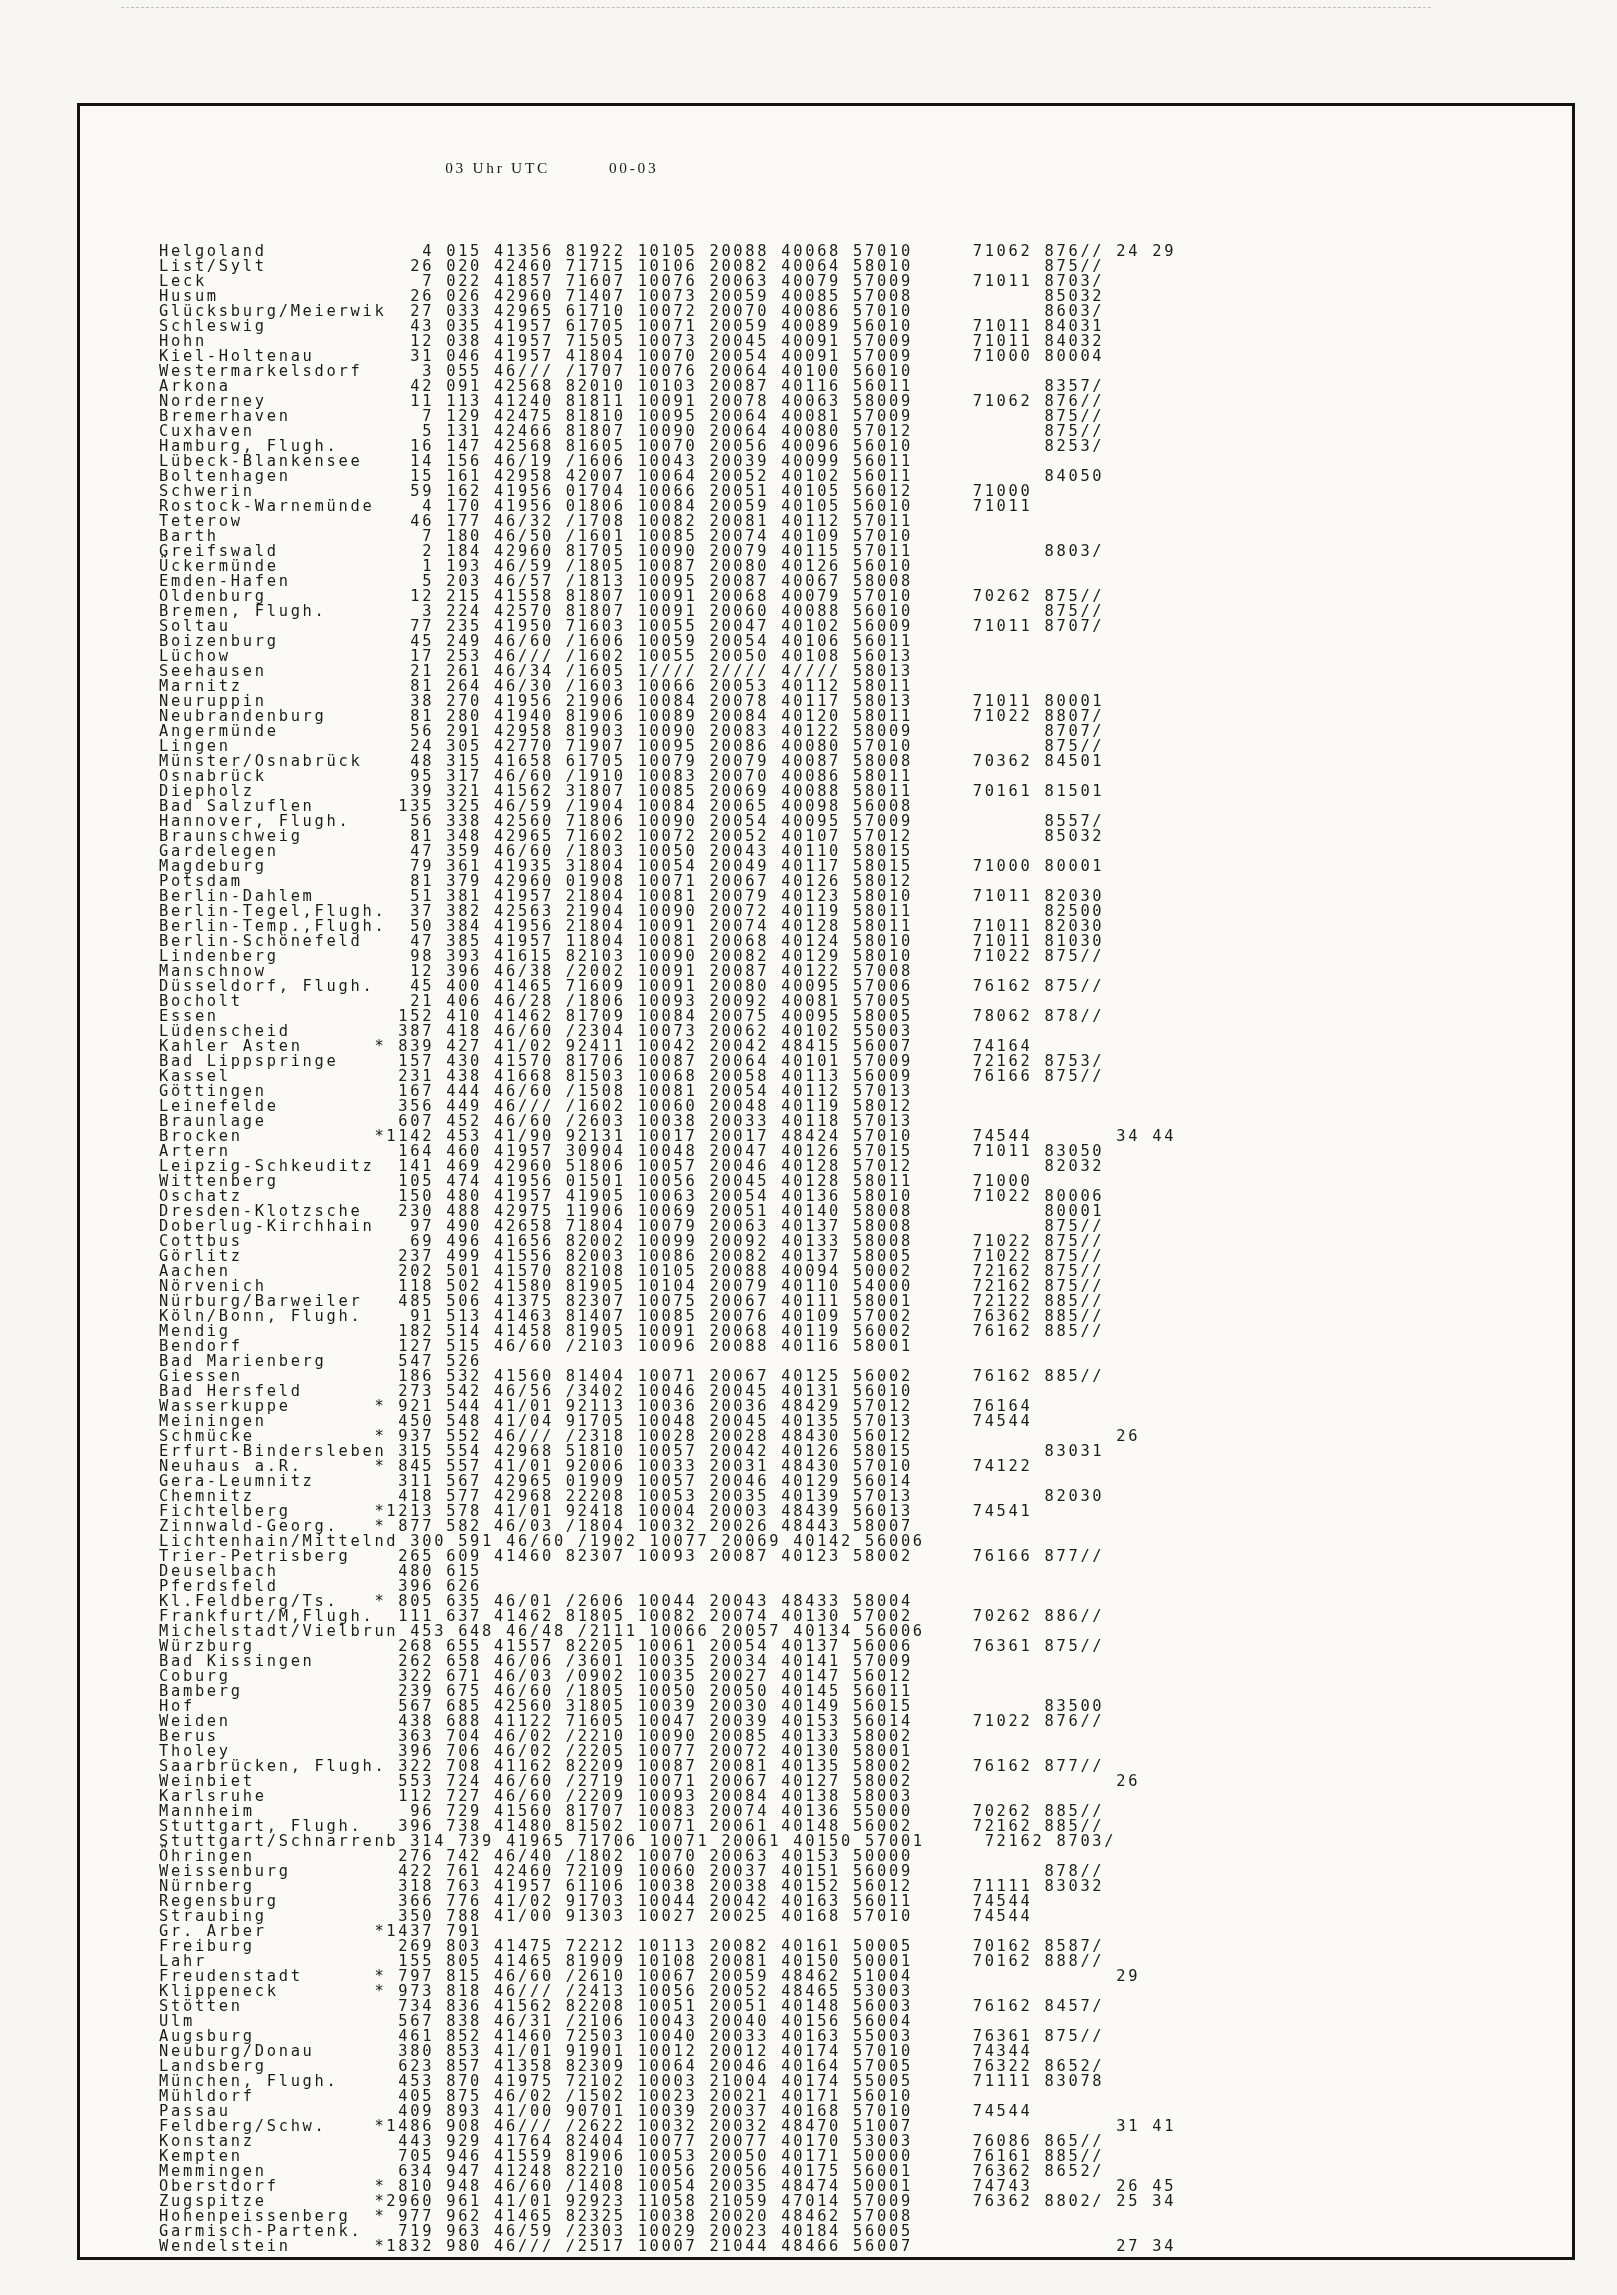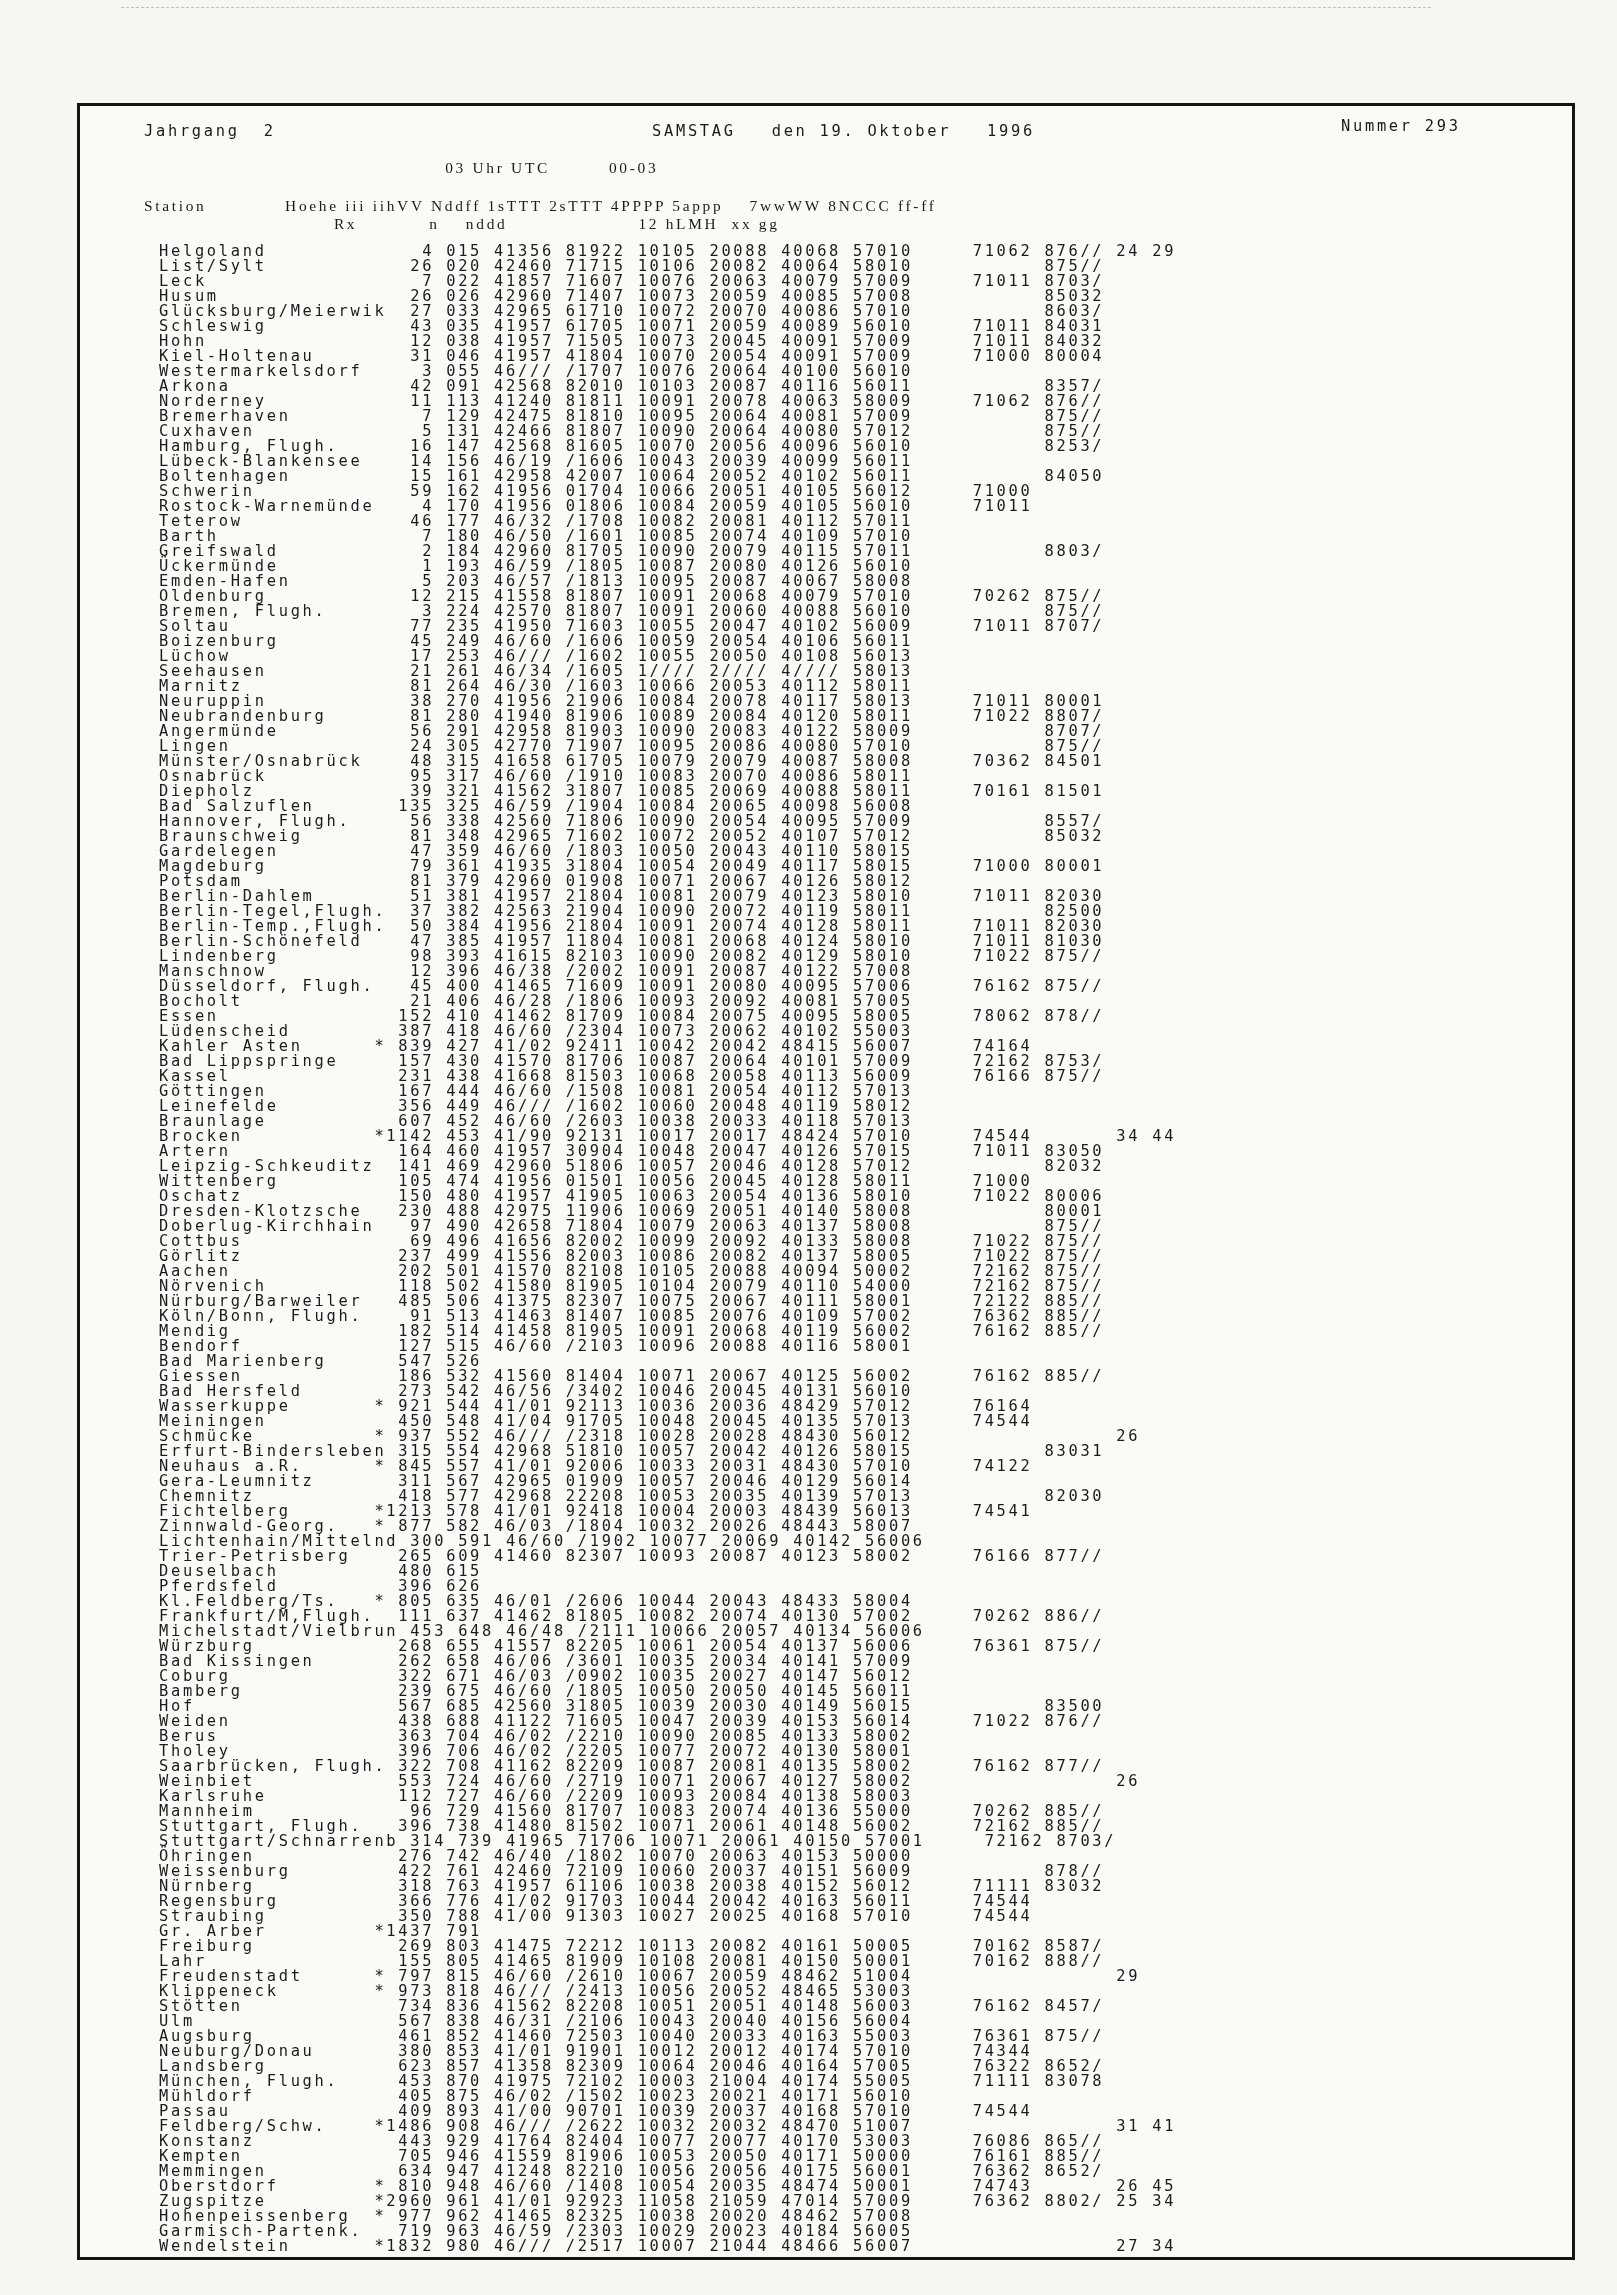--- a/index.html
+++ b/index.html
@@ -20,28 +20,21 @@
   pre{font-family:Liberation Serif, serif;}
 </style>
 </head>
 <body>
 
 <div class="page">
   <div class="scan-artifact"></div>
 
   <div class="sheet">
 
-    <div class="meta mono">
-      <span class="jahrgang">Jahrgang  2</span>
-      <span class="samstag">SAMSTAG   den 19. Oktober   1996</span>
-      <span class="nummer">Nummer 293</span>
-    </div>
 
     <pre class="utc-line mono" id="utc-line">                                              03 Uhr UTC         00-03</pre>
 
-    <pre class="col-head mono" id="col-head">Station            Hoehe iii iihVV Nddff 1sTTT 2sTTT 4PPPP 5appp    7wwWW 8NCCC ff-ff
-                             Rx           n    nddd                    12 hLMH  xx gg</pre>
 
     <div class="rows mono" id="rows"><div>Helgoland             4 015 41356 81922 10105 20088 40068 57010     71062 876// 24 29</div><div>List/Sylt            26 020 42460 71715 10106 20082 40064 58010           875//</div><div>Leck                  7 022 41857 71607 10076 20063 40079 57009     71011 8703/</div><div>Husum                26 026 42960 71407 10073 20059 40085 57008           85032</div><div>Glücksburg/Meierwik  27 033 42965 61710 10072 20070 40086 57010           8603/</div><div>Schleswig            43 035 41957 61705 10071 20059 40089 56010     71011 84031</div><div>Hohn                 12 038 41957 71505 10073 20045 40091 57009     71011 84032</div><div>Kiel-Holtenau        31 046 41957 41804 10070 20054 40091 57009     71000 80004</div><div>Westermarkelsdorf     3 055 46/// /1707 10076 20064 40100 56010</div><div>Arkona               42 091 42568 82010 10103 20087 40116 56011           8357/</div><div>Norderney            11 113 41240 81811 10091 20078 40063 58009     71062 876//</div><div>Bremerhaven           7 129 42475 81810 10095 20064 40081 57009           875//</div><div>Cuxhaven              5 131 42466 81807 10090 20064 40080 57012           875//</div><div>Hamburg, Flugh.      16 147 42568 81605 10070 20056 40096 56010           8253/</div><div>Lübeck-Blankensee    14 156 46/19 /1606 10043 20039 40099 56011</div><div>Boltenhagen          15 161 42958 42007 10064 20052 40102 56011           84050</div><div>Schwerin             59 162 41956 01704 10066 20051 40105 56012     71000</div><div>Rostock-Warnemünde    4 170 41956 01806 10084 20059 40105 56010     71011</div><div>Teterow              46 177 46/32 /1708 10082 20081 40112 57011</div><div>Barth                 7 180 46/50 /1601 10085 20074 40109 57010</div><div>Greifswald            2 184 42960 81705 10090 20079 40115 57011           8803/</div><div>Ückermünde            1 193 46/59 /1805 10087 20080 40126 56010</div><div>Emden-Hafen           5 203 46/57 /1813 10095 20087 40067 58008</div><div>Oldenburg            12 215 41558 81807 10091 20068 40079 57010     70262 875//</div><div>Bremen, Flugh.        3 224 42570 81807 10091 20060 40088 56010           875//</div><div>Soltau               77 235 41950 71603 10055 20047 40102 56009     71011 8707/</div><div>Boizenburg           45 249 46/60 /1606 10059 20054 40106 56011</div><div>Lüchow               17 253 46/// /1602 10055 20050 40108 56013</div><div>Seehausen            21 261 46/34 /1605 1//// 2//// 4//// 58013</div><div>Marnitz              81 264 46/30 /1603 10066 20053 40112 58011</div><div>Neuruppin            38 270 41956 21906 10084 20078 40117 58013     71011 80001</div><div>Neubrandenburg       81 280 41940 81906 10089 20084 40120 58011     71022 8807/</div><div>Angermünde           56 291 42958 81903 10090 20083 40122 58009           8707/</div><div>Lingen               24 305 42770 71907 10095 20086 40080 57010           875//</div><div>Münster/Osnabrück    48 315 41658 61705 10079 20079 40087 58008     70362 84501</div><div>Osnabrück            95 317 46/60 /1910 10083 20070 40086 58011</div><div>Diepholz             39 321 41562 31807 10085 20069 40088 58011     70161 81501</div><div>Bad Salzuflen       135 325 46/59 /1904 10084 20065 40098 56008</div><div>Hannover, Flugh.     56 338 42560 71806 10090 20054 40095 57009           8557/</div><div>Braunschweig         81 348 42965 71602 10072 20052 40107 57012           85032</div><div>Gardelegen           47 359 46/60 /1803 10050 20043 40110 58015</div><div>Magdeburg            79 361 41935 31804 10054 20049 40117 58015     71000 80001</div><div>Potsdam              81 379 42960 01908 10071 20067 40126 58012</div><div>Berlin-Dahlem        51 381 41957 21804 10081 20079 40123 58010     71011 82030</div><div>Berlin-Tegel,Flugh.  37 382 42563 21904 10090 20072 40119 58011           82500</div><div>Berlin-Temp.,Flugh.  50 384 41956 21804 10091 20074 40128 58011     71011 82030</div><div>Berlin-Schönefeld    47 385 41957 11804 10081 20068 40124 58010     71011 81030</div><div>Lindenberg           98 393 41615 82103 10090 20082 40129 58010     71022 875//</div><div>Manschnow            12 396 46/38 /2002 10091 20087 40122 57008</div><div>Düsseldorf, Flugh.   45 400 41465 71609 10091 20080 40095 57006     76162 875//</div><div>Bocholt              21 406 46/28 /1806 10093 20092 40081 57005</div><div>Essen               152 410 41462 81709 10084 20075 40095 58005     78062 878//</div><div>Lüdenscheid         387 418 46/60 /2304 10073 20062 40102 55003</div><div>Kahler Asten      * 839 427 41/02 92411 10042 20042 48415 56007     74164</div><div>Bad Lippspringe     157 430 41570 81706 10087 20064 40101 57009     72162 8753/</div><div>Kassel              231 438 41668 81503 10068 20058 40113 56009     76166 875//</div><div>Göttingen           167 444 46/60 /1508 10081 20054 40112 57013</div><div>Leinefelde          356 449 46/// /1602 10060 20048 40119 58012</div><div>Braunlage           607 452 46/60 /2603 10038 20033 40118 57013</div><div>Brocken           *1142 453 41/90 92131 10017 20017 48424 57010     74544       34 44</div><div>Artern              164 460 41957 30904 10048 20047 40126 57015     71011 83050</div><div>Leipzig-Schkeuditz  141 469 42960 51806 10057 20046 40128 57012           82032</div><div>Wittenberg          105 474 41956 01501 10056 20045 40128 58011     71000</div><div>Oschatz             150 480 41957 41905 10063 20054 40136 58010     71022 80006</div><div>Dresden-Klotzsche   230 488 42975 11906 10069 20051 40140 58008           80001</div><div>Doberlug-Kirchhain   97 490 42658 71804 10079 20063 40137 58008           875//</div><div>Cottbus              69 496 41656 82002 10099 20092 40133 58008     71022 875//</div><div>Görlitz             237 499 41556 82003 10086 20082 40137 58005     71022 875//</div><div>Aachen              202 501 41570 82108 10105 20088 40094 50002     72162 875//</div><div>Nörvenich           118 502 41580 81905 10104 20079 40110 54000     72162 875//</div><div>Nürburg/Barweiler   485 506 41375 82307 10075 20067 40111 58001     72122 885//</div><div>Köln/Bonn, Flugh.    91 513 41463 81407 10085 20076 40109 57002     76362 885//</div><div>Mendig              182 514 41458 81905 10091 20068 40119 56002     76162 885//</div><div>Bendorf             127 515 46/60 /2103 10096 20088 40116 58001</div><div>Bad Marienberg      547 526</div><div>Giessen             186 532 41560 81404 10071 20067 40125 56002     76162 885//</div><div>Bad Hersfeld        273 542 46/56 /3402 10046 20045 40131 56010</div><div>Wasserkuppe       * 921 544 41/01 92113 10036 20036 48429 57012     76164</div><div>Meiningen           450 548 41/04 91705 10048 20045 40135 57013     74544</div><div>Schmücke          * 937 552 46/// /2318 10028 20028 48430 56012                 26</div><div>Erfurt-Bindersleben 315 554 42968 51810 10057 20042 40126 58015           83031</div><div>Neuhaus a.R.      * 845 557 41/01 92006 10033 20031 48430 57010     74122</div><div>Gera-Leumnitz       311 567 42965 01909 10057 20046 40129 56014</div><div>Chemnitz            418 577 42968 22208 10053 20035 40139 57013           82030</div><div>Fichtelberg       *1213 578 41/01 92418 10004 20003 48439 56013     74541</div><div>Zinnwald-Georg.   * 877 582 46/03 /1804 10032 20026 48443 58007</div><div>Lichtenhain/Mittelnd 300 591 46/60 /1902 10077 20069 40142 56006</div><div>Trier-Petrisberg    265 609 41460 82307 10093 20087 40123 58002     76166 877//</div><div>Deuselbach          480 615</div><div>Pferdsfeld          396 626</div><div>Kl.Feldberg/Ts.   * 805 635 46/01 /2606 10044 20043 48433 58004</div><div>Frankfurt/M,Flugh.  111 637 41462 81805 10082 20074 40130 57002     70262 886//</div><div>Michelstadt/Vielbrun 453 648 46/48 /2111 10066 20057 40134 56006</div><div>Würzburg            268 655 41557 82205 10061 20054 40137 56006     76361 875//</div><div>Bad Kissingen       262 658 46/06 /3601 10035 20034 40141 57009</div><div>Coburg              322 671 46/03 /0902 10035 20027 40147 56012</div><div>Bamberg             239 675 46/60 /1805 10050 20050 40145 56011</div><div>Hof                 567 685 42560 31805 10039 20030 40149 56015           83500</div><div>Weiden              438 688 41122 71605 10047 20039 40153 56014     71022 876//</div><div>Berus               363 704 46/02 /2210 10090 20085 40133 58002</div><div>Tholey              396 706 46/02 /2205 10077 20072 40130 58001</div><div>Saarbrücken, Flugh. 322 708 41162 82209 10087 20081 40135 58002     76162 877//</div><div>Weinbiet            553 724 46/60 /2719 10071 20067 40127 58002                 26</div><div>Karlsruhe           112 727 46/60 /2209 10093 20084 40138 58003</div><div>Mannheim             96 729 41560 81707 10083 20074 40136 55000     70262 885//</div><div>Stuttgart, Flugh.   396 738 41480 81502 10071 20061 40148 56002     72162 885//</div><div>Stuttgart/Schnarrenb 314 739 41965 71706 10071 20061 40150 57001     72162 8703/</div><div>Öhringen            276 742 46/40 /1802 10070 20063 40153 50000</div><div>Weissenburg         422 761 42460 72109 10060 20037 40151 56009           878//</div><div>Nürnberg            318 763 41957 61106 10038 20038 40152 56012     71111 83032</div><div>Regensburg          366 776 41/02 91703 10044 20042 40163 56011     74544</div><div>Straubing           350 788 41/00 91303 10027 20025 40168 57010     74544</div><div>Gr. Arber         *1437 791</div><div>Freiburg            269 803 41475 72212 10113 20082 40161 50005     70162 8587/</div><div>Lahr                155 805 41465 81909 10108 20081 40150 50001     70162 888//</div><div>Freudenstadt      * 797 815 46/60 /2610 10067 20059 48462 51004                 29</div><div>Klippeneck        * 973 818 46/// /2413 10056 20052 48465 53003</div><div>Stötten             734 836 41562 82208 10051 20051 40148 56003     76162 8457/</div><div>Ulm                 567 838 46/31 /2106 10043 20040 40156 56004</div><div>Augsburg            461 852 41460 72503 10040 20033 40163 55003     76361 875//</div><div>Neuburg/Donau       380 853 41/01 91901 10012 20012 40174 57010     74344</div><div>Landsberg           623 857 41358 82309 10064 20046 40164 57005     76322 8652/</div><div>München, Flugh.     453 870 41975 72102 10003 21004 40174 55005     71111 83078</div><div>Mühldorf            405 875 46/02 /1502 10023 20021 40171 56010</div><div>Passau              409 893 41/00 90701 10039 20037 40168 57010     74544</div><div>Feldberg/Schw.    *1486 908 46/// /2622 10032 20032 48470 51007                 31 41</div><div>Konstanz            443 929 41764 82404 10077 20077 40170 53003     76086 865//</div><div>Kempten             705 946 41559 81906 10053 20050 40171 50000     76161 885//</div><div>Memmingen           634 947 41248 82210 10056 20056 40175 56001     76362 8652/</div><div>Oberstdorf        * 810 948 46/60 /1408 10054 20035 48474 50001     74743       26 45</div><div>Zugspitze         *2960 961 41/01 92923 11058 21059 47014 57009     76362 8802/ 25 34</div><div>Hohenpeissenberg  * 977 962 41465 82325 10038 20020 48462 57008</div><div>Garmisch-Partenk.   719 963 46/59 /2303 10029 20023 40184 56005</div><div>Wendelstein       *1832 980 46/// /2517 10007 21044 48466 56007                 27 34</div></div>
 
   </div>
 </div>
 
 
 </body></html>

